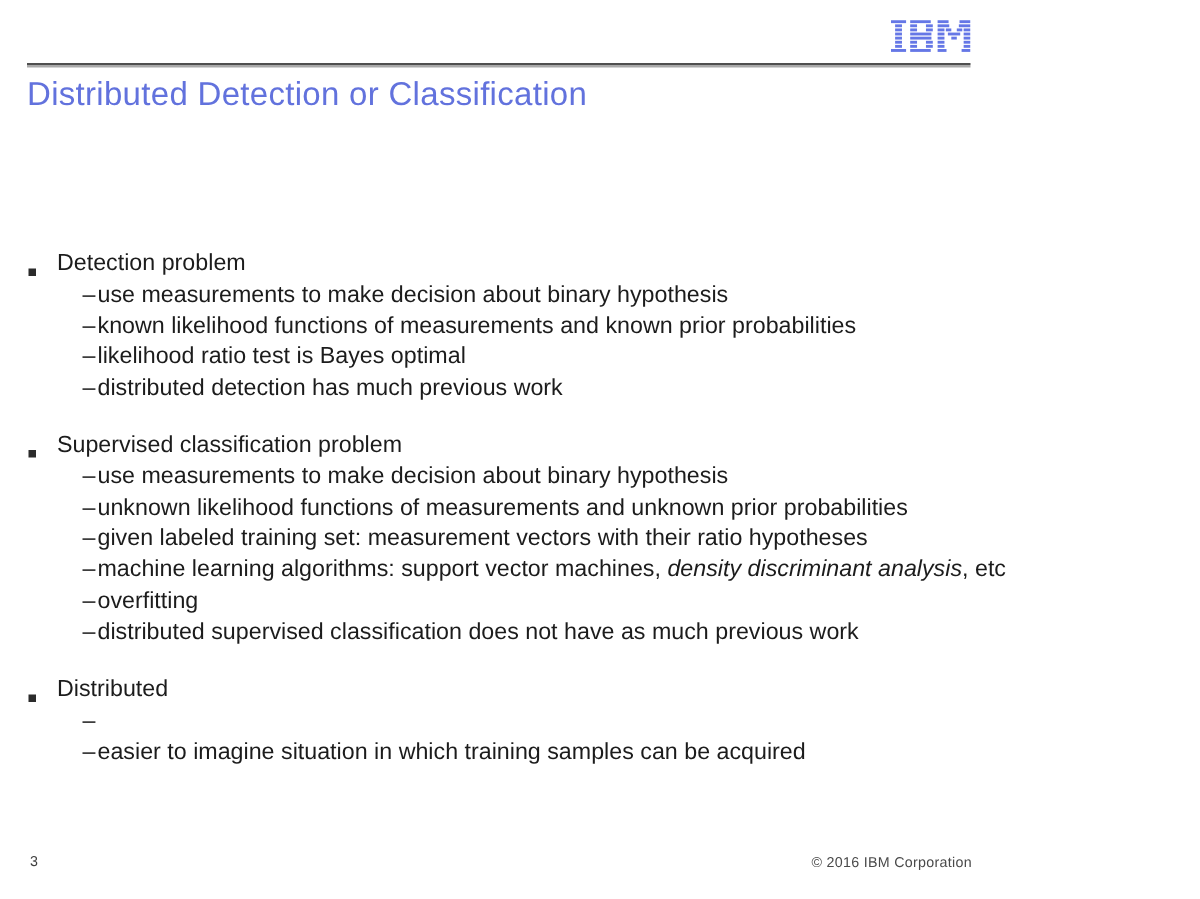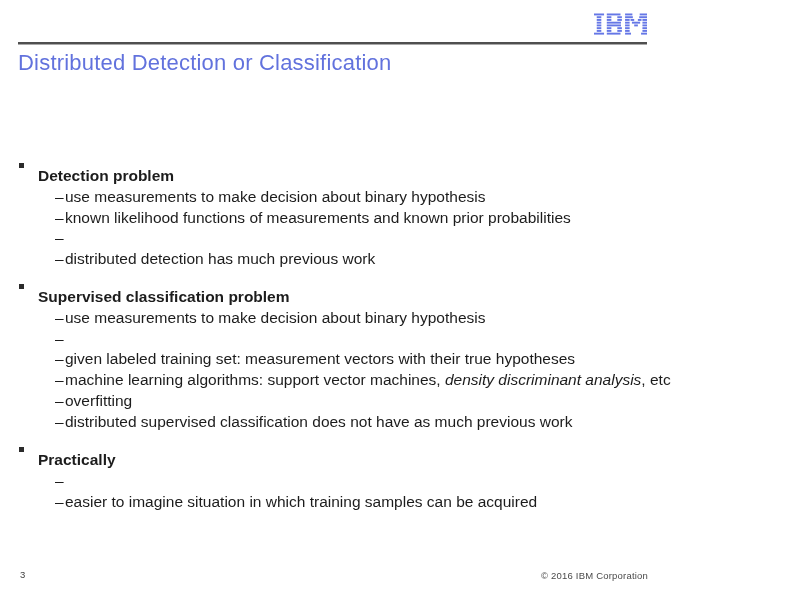--- a/index.html
+++ b/index.html
@@ -17,21 +17,21 @@
   .slide-title {
     position:absolute; left:18px; top:50px;
     font-size:22px; letter-spacing:0.2px; color:#6272DD; white-space:nowrap;
   }
   
   .section { position:absolute; left:18px; right:10px; }
   .sec-1 { top:166px; }
   .sec-2 { top:287px; }
   .sec-3 { top:450px; }
   .row { line-height:20.8px; font-size:15.5px; white-space:nowrap; }
-  .main-row { display:flex; align-items:flex-start;font-weight:bold; }
+  .main-row { display:flex; align-items:flex-end; }
   .bullet-square {
     width:5px; height:5px; background:#2b2b2b; flex:0 0 auto;
     margin-right:14px; position:relative; top:-3px; margin-left:1px;
   }
   .sub-row { padding-left:37px; display:flex; align-items:baseline; }
   .dash { flex:0 0 auto; width:10px; }
   .sub-text i, .sub-text .it { font-style:italic; }
   
   .page-number {
     position:absolute; left:20px; top:569px; font-size:9.5px; color:#3f3f3f;
@@ -102,61 +102,63 @@
     <div class="row sub-row">
         <span class="dash">–</span>
         <span class="sub-text">use measurements to make decision about binary hypothesis</span>
       </div>
     <div class="row sub-row">
         <span class="dash">–</span>
         <span class="sub-text">known likelihood functions of measurements and known prior probabilities</span>
       </div>
     <div class="row sub-row">
         <span class="dash">–</span>
+        <span class="sub-text">likelihood ratio test is Bayes optimal</span>
       </div>
     <div class="row sub-row">
         <span class="dash">–</span>
         <span class="sub-text">distributed detection has much previous work</span>
       </div>
   </div>
 
   <div class="section sec-2">
     <div class="row main-row">
       <span class="bullet-square"></span>
       <span>Supervised classification problem</span>
     </div>
     <div class="row sub-row">
         <span class="dash">–</span>
         <span class="sub-text">use measurements to make decision about binary hypothesis</span>
       </div>
     <div class="row sub-row">
         <span class="dash">–</span>
+        <span class="sub-text">unknown likelihood functions of measurements and unknown prior probabilities</span>
       </div>
     <div class="row sub-row">
         <span class="dash">–</span>
-        <span class="sub-text">given labeled training set: measurement vectors with their true hypotheses</span>
+        <span class="sub-text">given labeled training set: measurement vectors with their ratio hypotheses</span>
       </div>
     <div class="row sub-row">
         <span class="dash">–</span>
         <span class="sub-text"><span>machine learning algorithms: support vector machines, </span><span class="it">density discriminant analysis</span><span>, etc.</span></span>
       </div>
     <div class="row sub-row">
         <span class="dash">–</span>
         <span class="sub-text">overfitting</span>
       </div>
     <div class="row sub-row">
         <span class="dash">–</span>
         <span class="sub-text">distributed supervised classification does not have as much previous work</span>
       </div>
   </div>
 
   <div class="section sec-3">
     <div class="row main-row">
       <span class="bullet-square"></span>
-      <span>Practically</span>
+      <span>Distributed</span>
     </div>
     <div class="row sub-row">
         <span class="dash">–</span>
       </div>
     <div class="row sub-row">
         <span class="dash">–</span>
         <span class="sub-text">easier to imagine situation in which training samples can be acquired</span>
       </div>
   </div>
 

